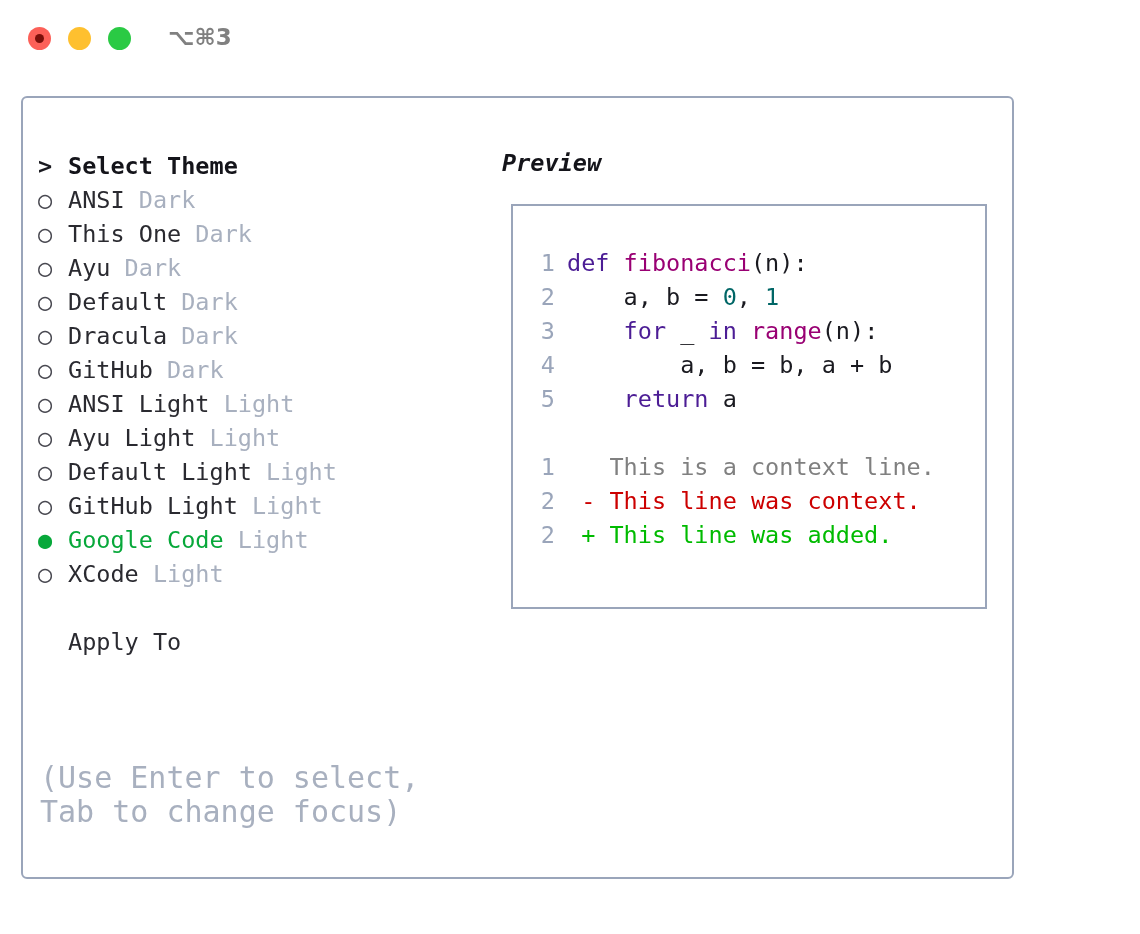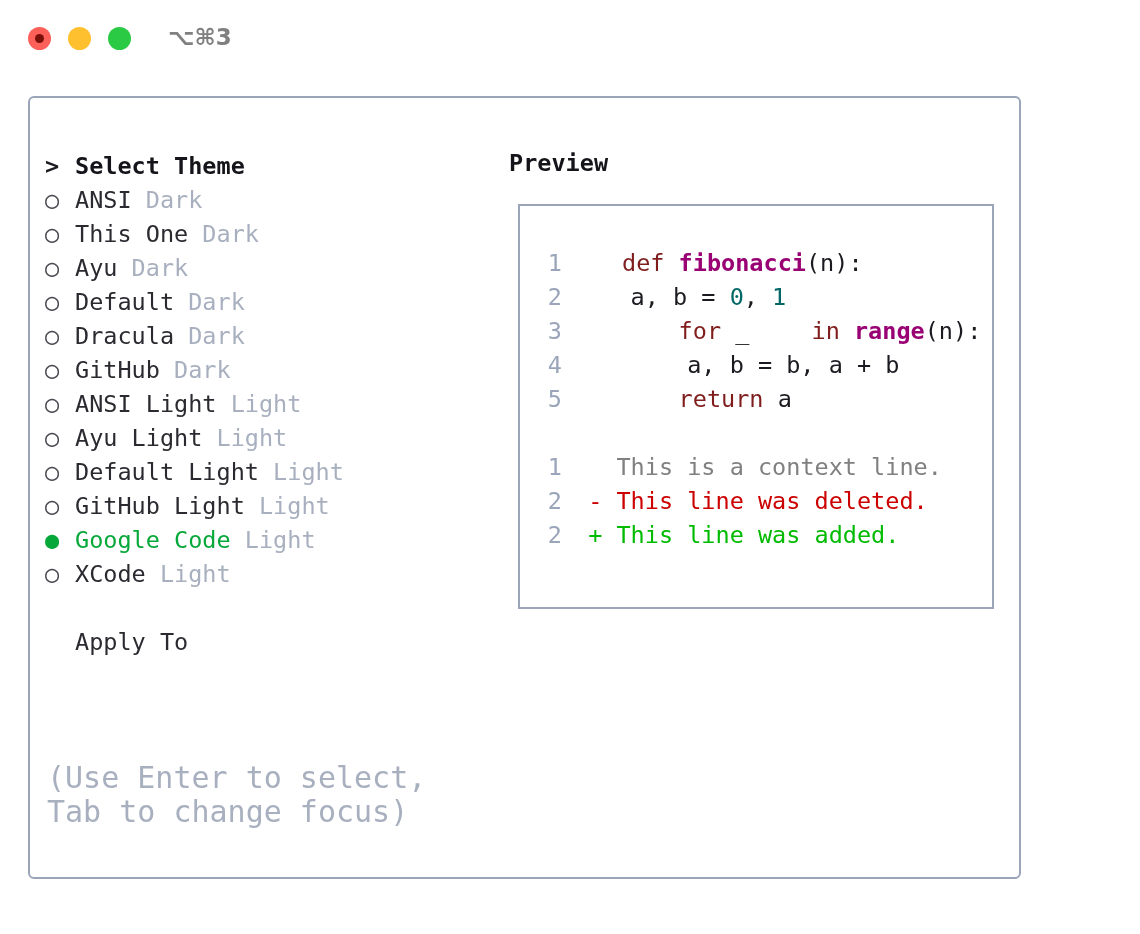--- a/index.html
+++ b/index.html
@@ -58,21 +58,21 @@
     font-size: 23px;
     font-weight: bold;
     color: #808080;
     letter-spacing: 0px;
     font-family: "DejaVu Sans", "Liberation Sans", sans-serif;
   }
 
   
   #panel {
     position: absolute;
-    left: 28px;
+    left: 21px;
     top: 96px;
     width: 993px;
     height: 783px;
     border: 2px solid #9aa5ba;
     border-radius: 6px;
     box-sizing: border-box;
     background: #ffffff;
   }
 
   
@@ -121,20 +121,21 @@
   }
 
   
   #preview-title {
     position: absolute;
     left: 479px;
     top: 51px;
     font-size: 23.5px;
     font-weight: bold;
     color: #14141a;
+    font-style: italic;
   }
 
   #preview-box {
     position: absolute;
     left: 488px;
     top: 106px;
     width: 476px;
     height: 405px;
     border: 2px solid #9aa5ba;
     box-sizing: border-box;
@@ -157,22 +158,22 @@
   .lno {
     display: inline-block;
     width: 28px;
     text-align: right;
     color: #9aa5ba;
     margin-right: 12px;
   }
   .blank-line { height: 34px; }
 
   
-  .tok-kw   { color: #7f1d1d; margin-left: 48px; }
-  .tok-fn   { color: #990073; font-weight: bold; }
+  .tok-kw   { color: #4c1d95; }
+  .tok-fn   { color: #990073; }
   .tok-num  { color: #006666; }
   .tok-punc { color: #1a1a20; }
   .tok-id   { color: #1a1a20; }
 
   .diff-ctx { color: #808080; }
   .diff-del { color: #cc0000; }
   .diff-add { color: #00bb00; }
 </style>
 </head>
 <body>
@@ -225,19 +226,19 @@
 
     <div id="preview-box">
       <div id="code">
           <div class="cline"><span class="lno">1</span><span class="tok-kw">def </span><span class="tok-fn">fibonacci</span><span class="tok-punc">(n):</span></div>
           <div class="cline"><span class="lno">2</span><span class="tok-id">    a, b = </span><span class="tok-num">0</span><span class="tok-punc">, </span><span class="tok-num">1</span></div>
           <div class="cline"><span class="lno">3</span><span class="tok-id">    </span><span class="tok-kw">for</span><span class="tok-id"> _ </span><span class="tok-kw">in</span><span class="tok-id"> </span><span class="tok-fn">range</span><span class="tok-punc">(n):</span></div>
           <div class="cline"><span class="lno">4</span><span class="tok-id">        a, b = b, a + b</span></div>
           <div class="cline"><span class="lno">5</span><span class="tok-id">    </span><span class="tok-kw">return</span><span class="tok-id"> a</span></div>
           <div class="blank-line"></div>
           <div class="cline"><span class="lno">1</span><span class="diff-ctx">   </span><span class="diff-ctx">This is a context line.</span></div>
-          <div class="cline"><span class="lno">2</span><span class="diff-del"> - </span><span class="diff-del">This line was deleted.</span></div>
+          <div class="cline"><span class="lno">2</span><span class="diff-del"> - </span><span class="diff-del">This line was context.</span></div>
           <div class="cline"><span class="lno">2</span><span class="diff-add"> + </span><span class="diff-add">This line was added.</span></div>
         </div>
     </div>
 
   </div>
 </div>
 
 </body></html>

